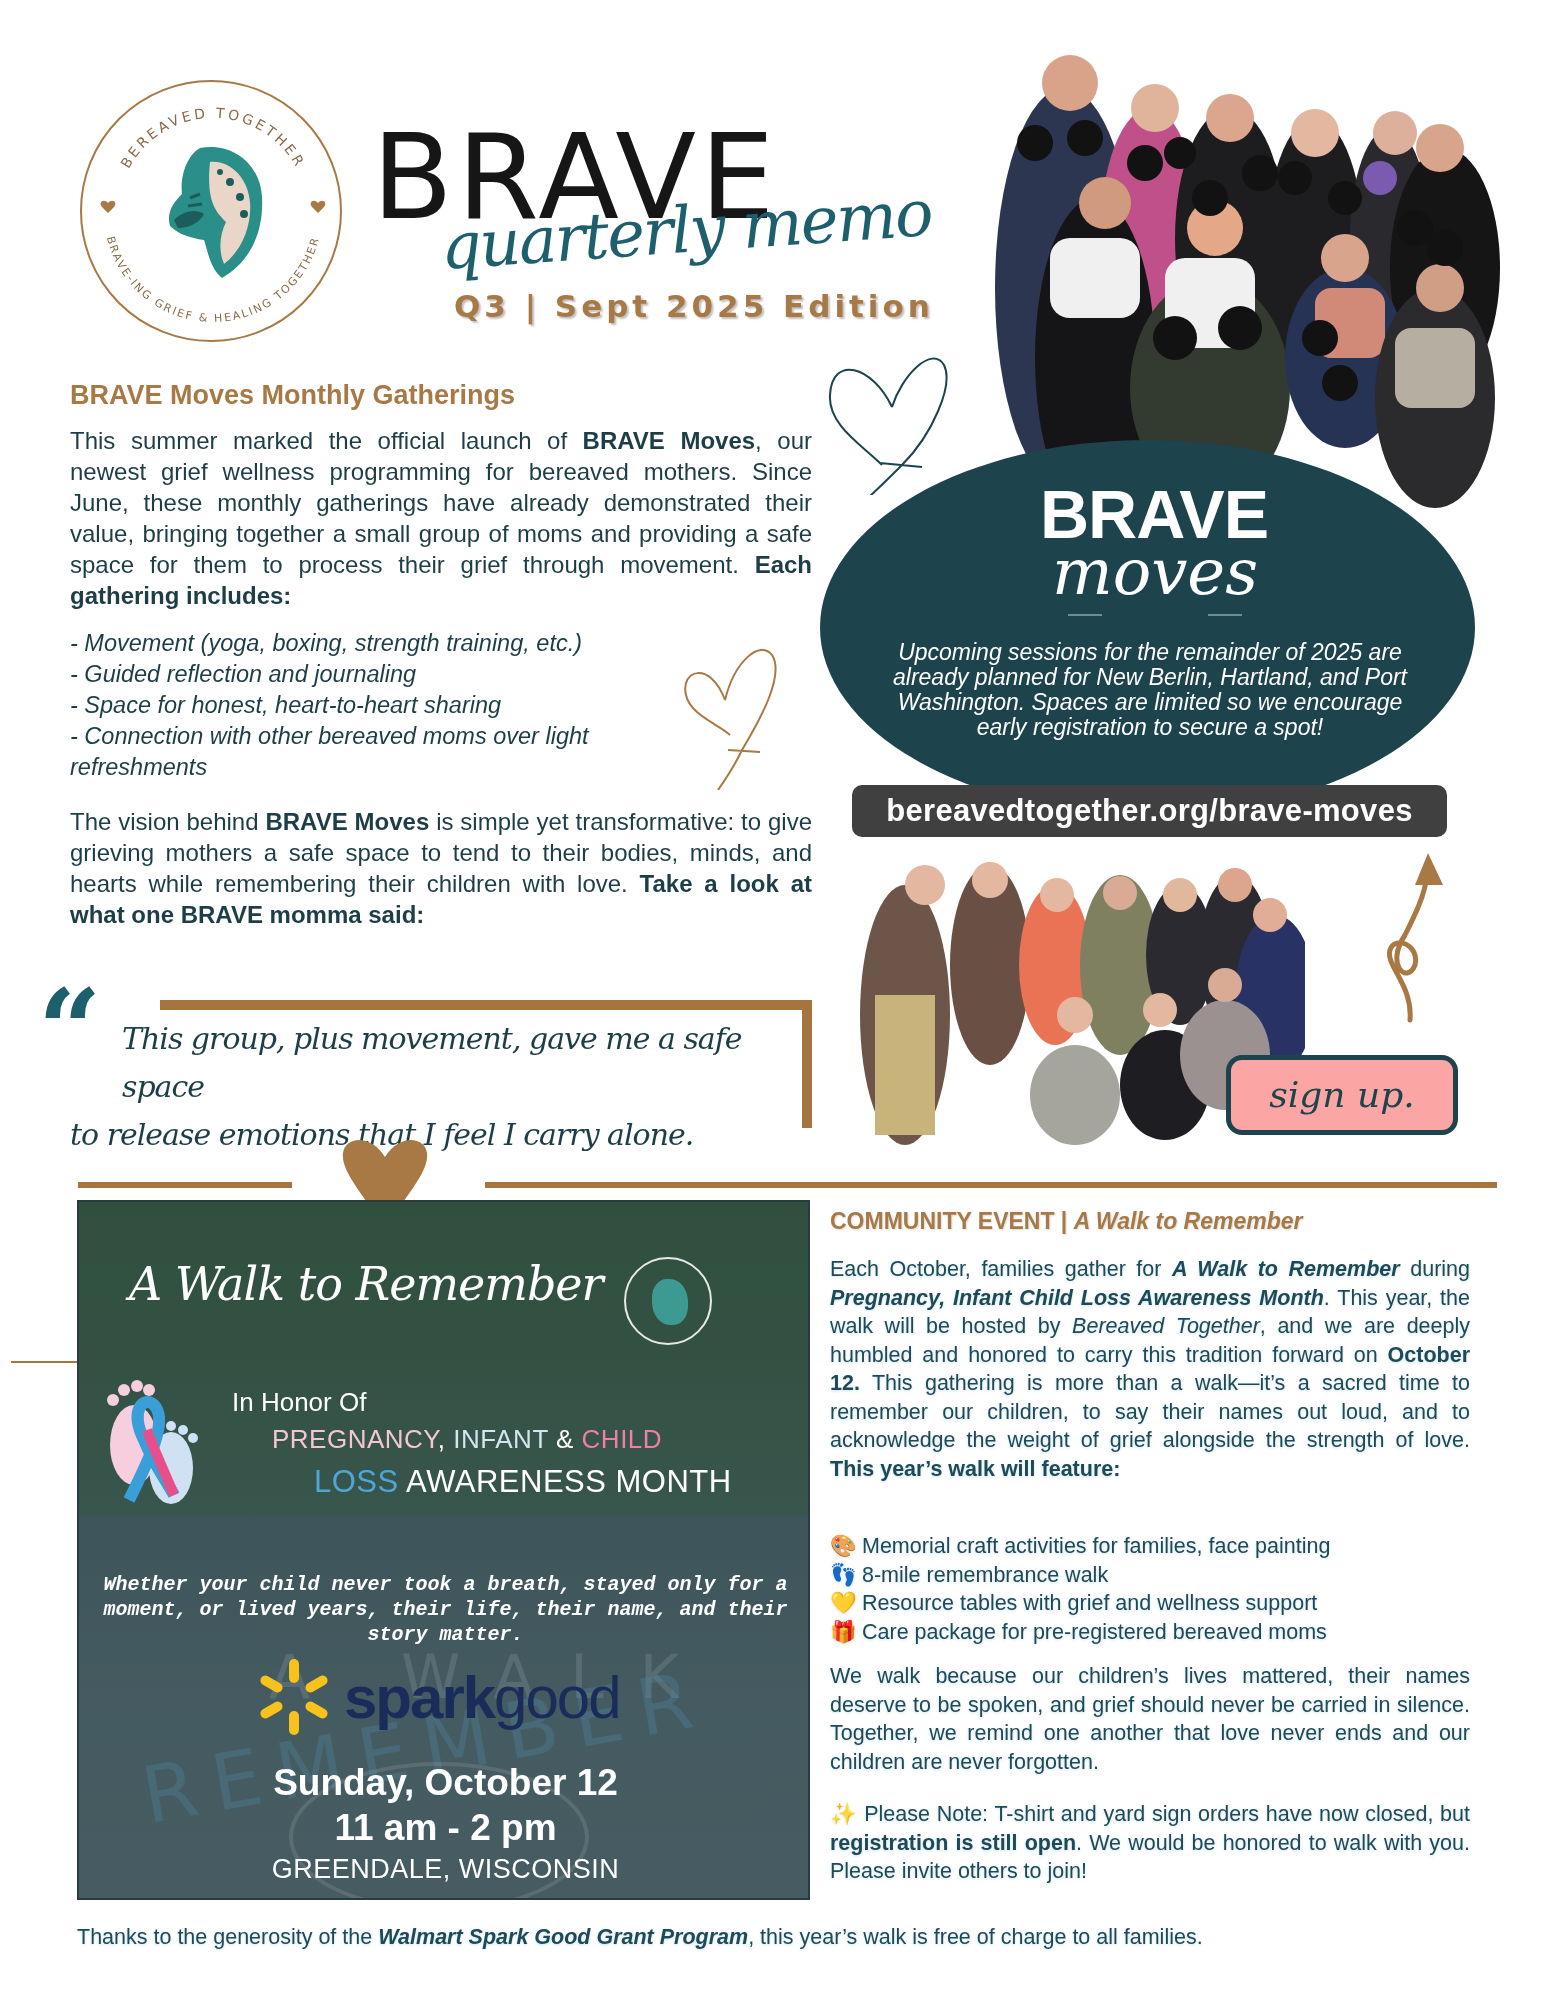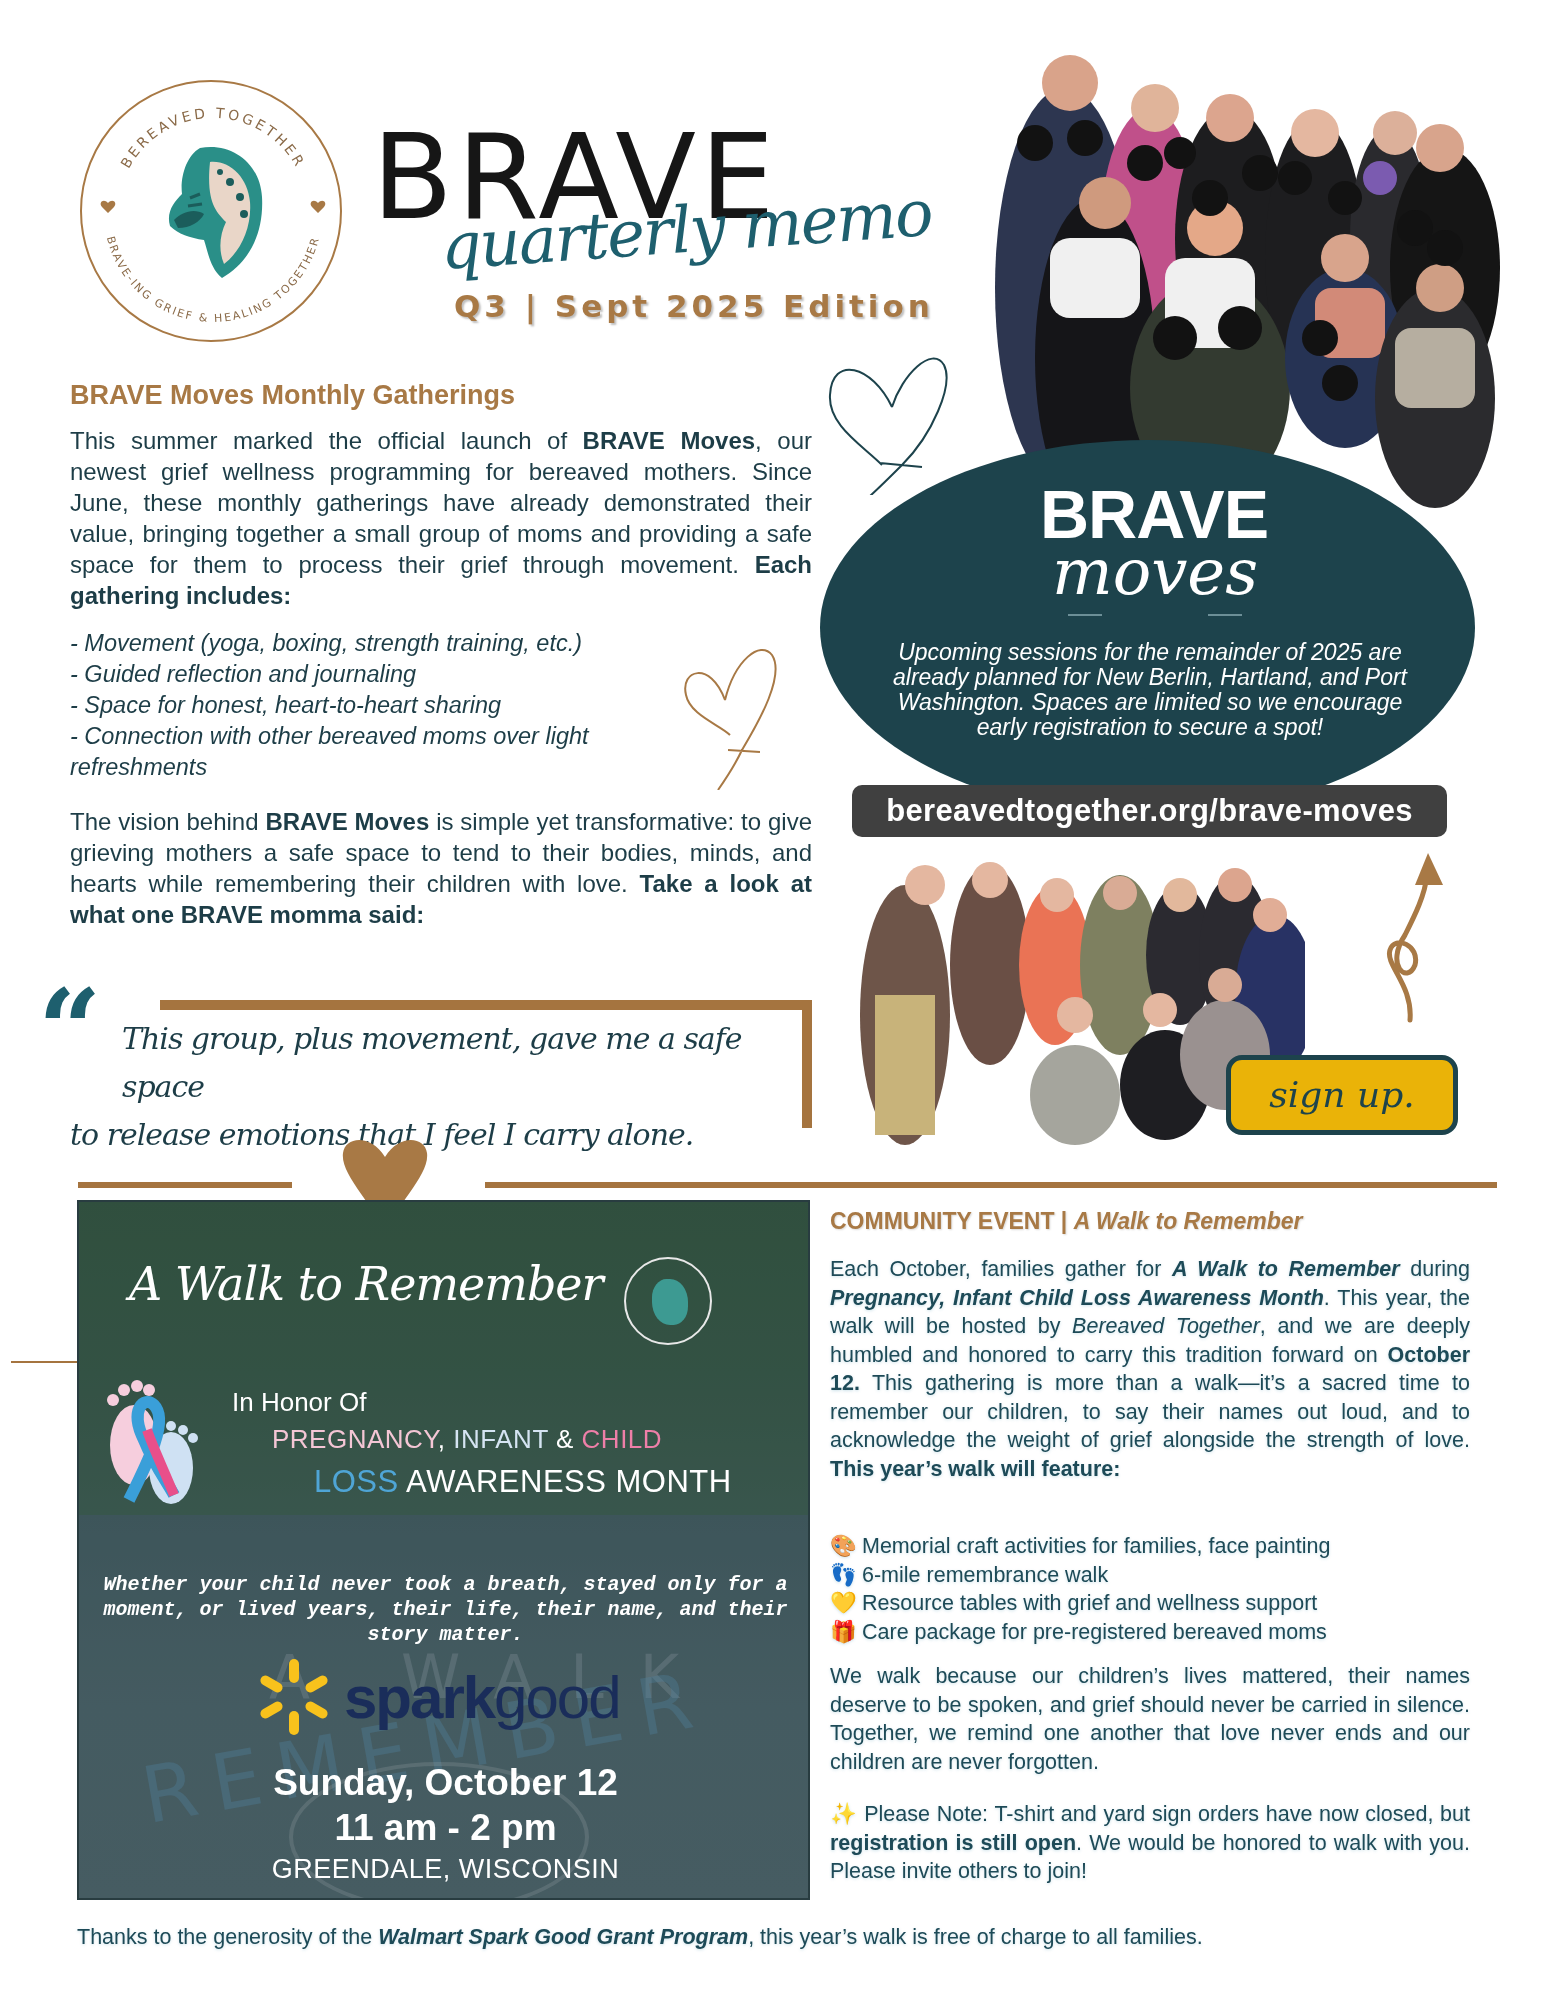--- a/index.html
+++ b/index.html
@@ -39,21 +39,21 @@
   .photo-top { left: 975px; top: 38px; width: 530px; height: 500px; }
   .oval { left: 820px; top: 440px; width: 655px; height: 375px; border-radius: 50%; background: #1d434c; }
   .moves-brave { left: 1040px; top: 480px; width: 220px; text-align: center; font-family: "Liberation Sans", sans-serif; font-weight: 700; font-size: 68px; color: #ffffff; letter-spacing: -1px; line-height: 1; }
   .moves-script { left: 1045px; top: 540px; width: 220px; text-align: center; font-family: "DejaVu Serif", serif; font-style: italic; font-size: 64px; color: #ffffff; line-height: 1; }
   .moves-rule-l { left: 1068px; top: 614px; width: 34px; height: 2px; background: #6c8f97; }
   .moves-rule-r { left: 1208px; top: 614px; width: 34px; height: 2px; background: #6c8f97; }
   .oval-text { left: 880px; top: 640px; width: 540px; text-align: center; font-family: "Liberation Sans", sans-serif; font-style: italic; font-size: 23px; line-height: 25px; color: #ffffff; }
   .url-pill { left: 852px; top: 785px; width: 595px; height: 52px; border-radius: 10px; background: #404040; color: #ffffff; font-family: "Liberation Sans", sans-serif; font-weight: 700; font-size: 31px; line-height: 52px; text-align: center; letter-spacing: 0.3px; }
 
   .photo-group { left: 825px; top: 845px; width: 480px; height: 300px; }
-  .signup { left: 1226px; top: 1055px; width: 232px; height: 80px; border: 5px solid #1d434c; border-radius: 16px; background: #eab308; font-family: "DejaVu Serif", serif; font-style: italic; font-size: 36px; color: #1d434c; text-align: center; line-height: 68px; cursor: pointer; }
+  .signup { left: 1226px; top: 1055px; width: 232px; height: 80px; border: 5px solid #1d434c; border-radius: 16px; background: #fca5a5; font-family: "DejaVu Serif", serif; font-style: italic; font-size: 36px; color: #1d434c; text-align: center; line-height: 68px; cursor: pointer; }
 
   
   .divider-l { left: 78px; top: 1182px; width: 214px; height: 6px; background: #a5743f; }
   .divider-r { left: 485px; top: 1182px; width: 1012px; height: 6px; background: #a5743f; }
   .big-heart { left: 335px; top: 1135px; width: 100px; height: 100px; }
   .left-tick { left: 11px; top: 1361px; width: 66px; height: 2px; background: #a5743f; }
 
   
   .walk { left: 77px; top: 1200px; width: 733px; height: 700px; background: #3a4d50; overflow: hidden; border: 2px solid #283c40; }
   .walk .bg-trees { position: absolute; left: 0; top: 0; width: 100%; height: 55%; background: linear-gradient(180deg, #3b5a3b 0%, #405e44 45%, #4c6758 100%); }
@@ -296,21 +296,21 @@
 </div>
 
 <div class="abs h-community">
   <span>COMMUNITY EVENT | </span><i>A Walk to Remember</i>
 </div>
 <div class="abs rcol rp1">
   <span>Each October, families gather for </span><b><i>A Walk to Remember</i></b><span> during </span><b><i>Pregnancy, Infant Child Loss Awareness Month</i></b><span>. This year, the walk will be hosted by </span><i>Bereaved Together</i><span>, and we are deeply humbled and honored to carry this tradition forward on </span><b>October 12.</b><span> This gathering is more than a walk—it’s a sacred time to remember our children, to say their names out loud, and to acknowledge the weight of grief alongside the strength of love. </span><b>This year’s walk will feature:</b>
 </div>
 <div class="abs rlist">
   <div><span class="ico">🎨</span><span>Memorial craft activities for families, face painting</span></div>
-  <div><span class="ico">👣</span><span>6-mile remembrance walk</span></div>
+  <div><span class="ico">👣</span><span>8-mile remembrance walk</span></div>
   <div><span class="ico">💛</span><span>Resource tables with grief and wellness support</span></div>
   <div><span class="ico">🎁</span><span>Care package for pre-registered bereaved moms</span></div>
 </div>
 <div class="abs rcol rp2">We walk because our children’s lives mattered, their names deserve to be spoken, and grief should never be carried in silence. Together, we remind one another that love never ends and our children are never forgotten.</div>
 <div class="abs rcol rp3">
   <span>✨</span><span> Please Note: T-shirt and yard sign orders have now closed, but </span><b>registration is still open</b><span>. We would be honored to walk with you. Please invite others to join!</span>
 </div>
 
 <div class="abs thanks">
   <span>Thanks to the generosity of the </span><b>Walmart Spark Good Grant Program</b><span>, this year’s walk is free of charge to all families.</span>

